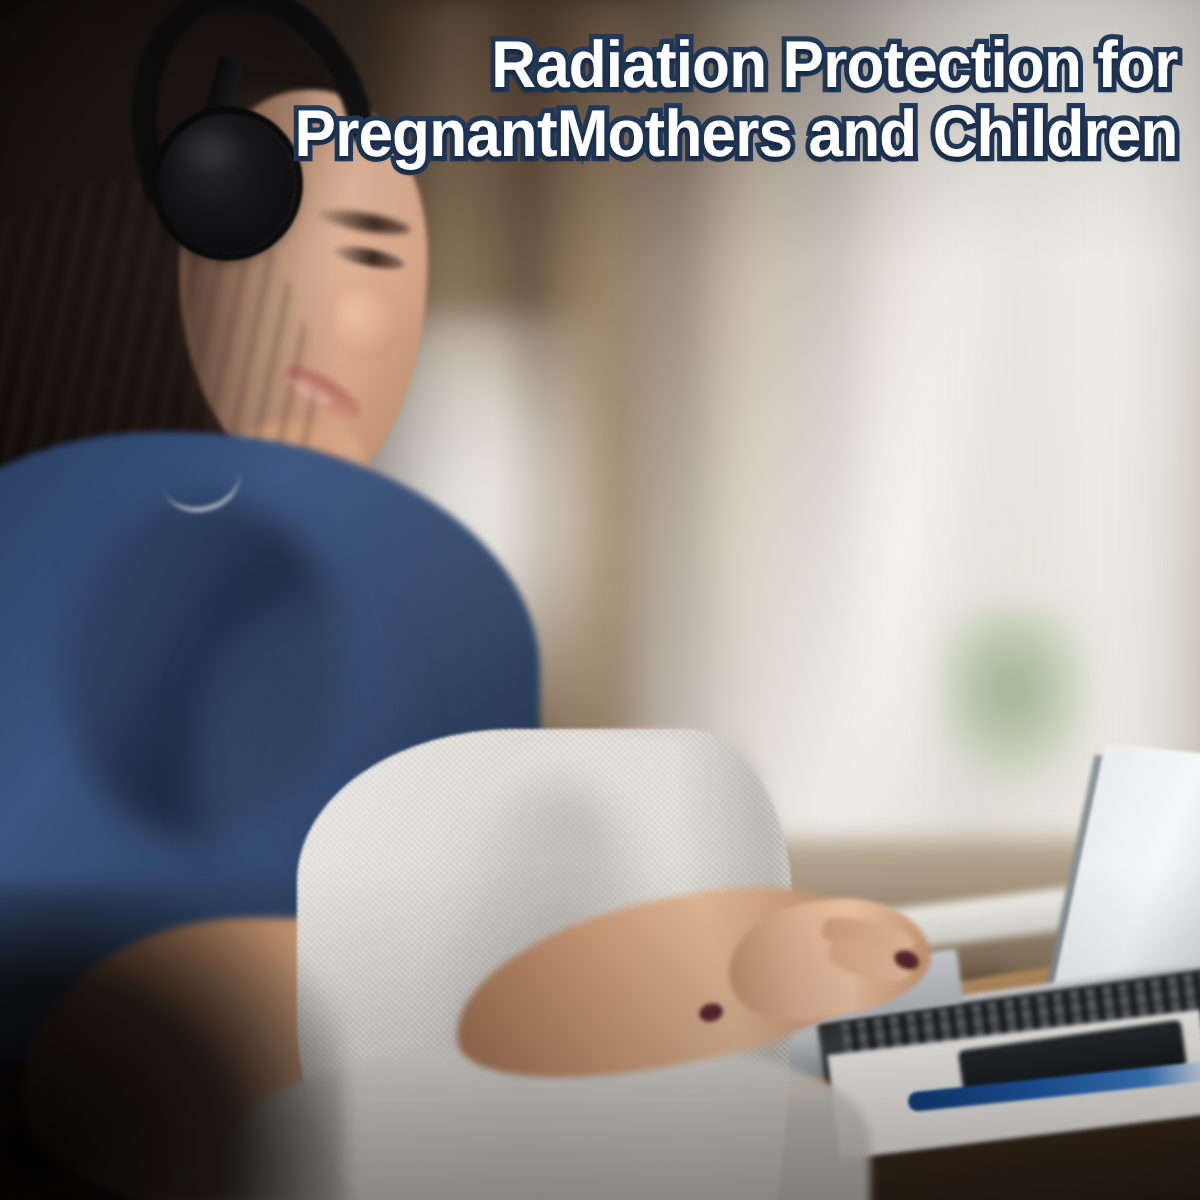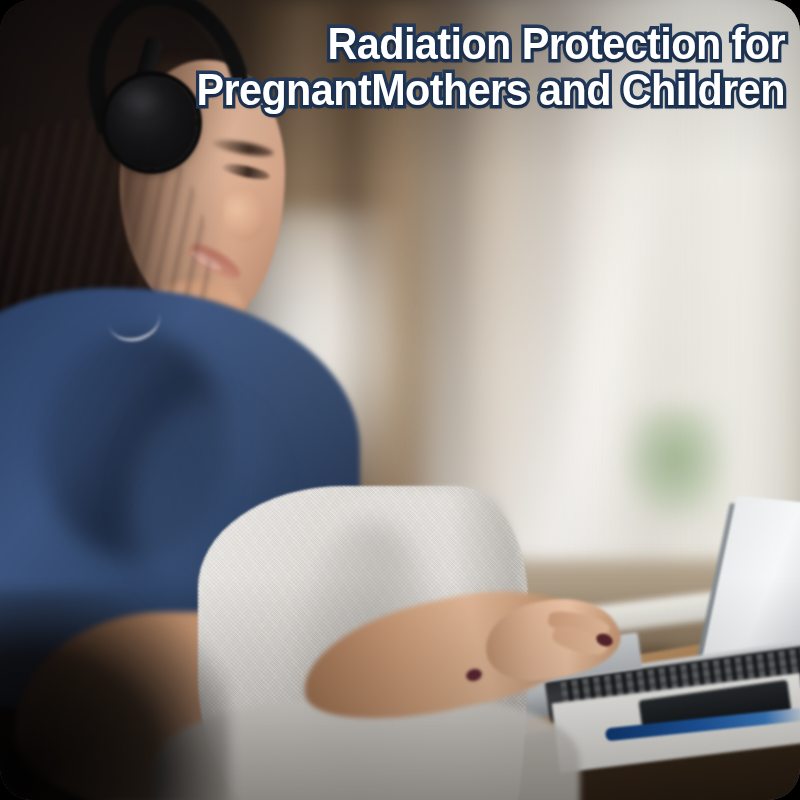--- a/index.html
+++ b/index.html
@@ -12,21 +12,20 @@
     font-family: "Liberation Sans", sans-serif;
   }
 
   #poster {
     position: relative;
     width: 800px;
     height: 800px;
     overflow: hidden;
     background: #404040;
     user-select: none;
-    border-radius: 32px;
   }
 
   
   .photo {
     position: absolute;
     inset: 0;
     overflow: hidden;
   }
 
   

